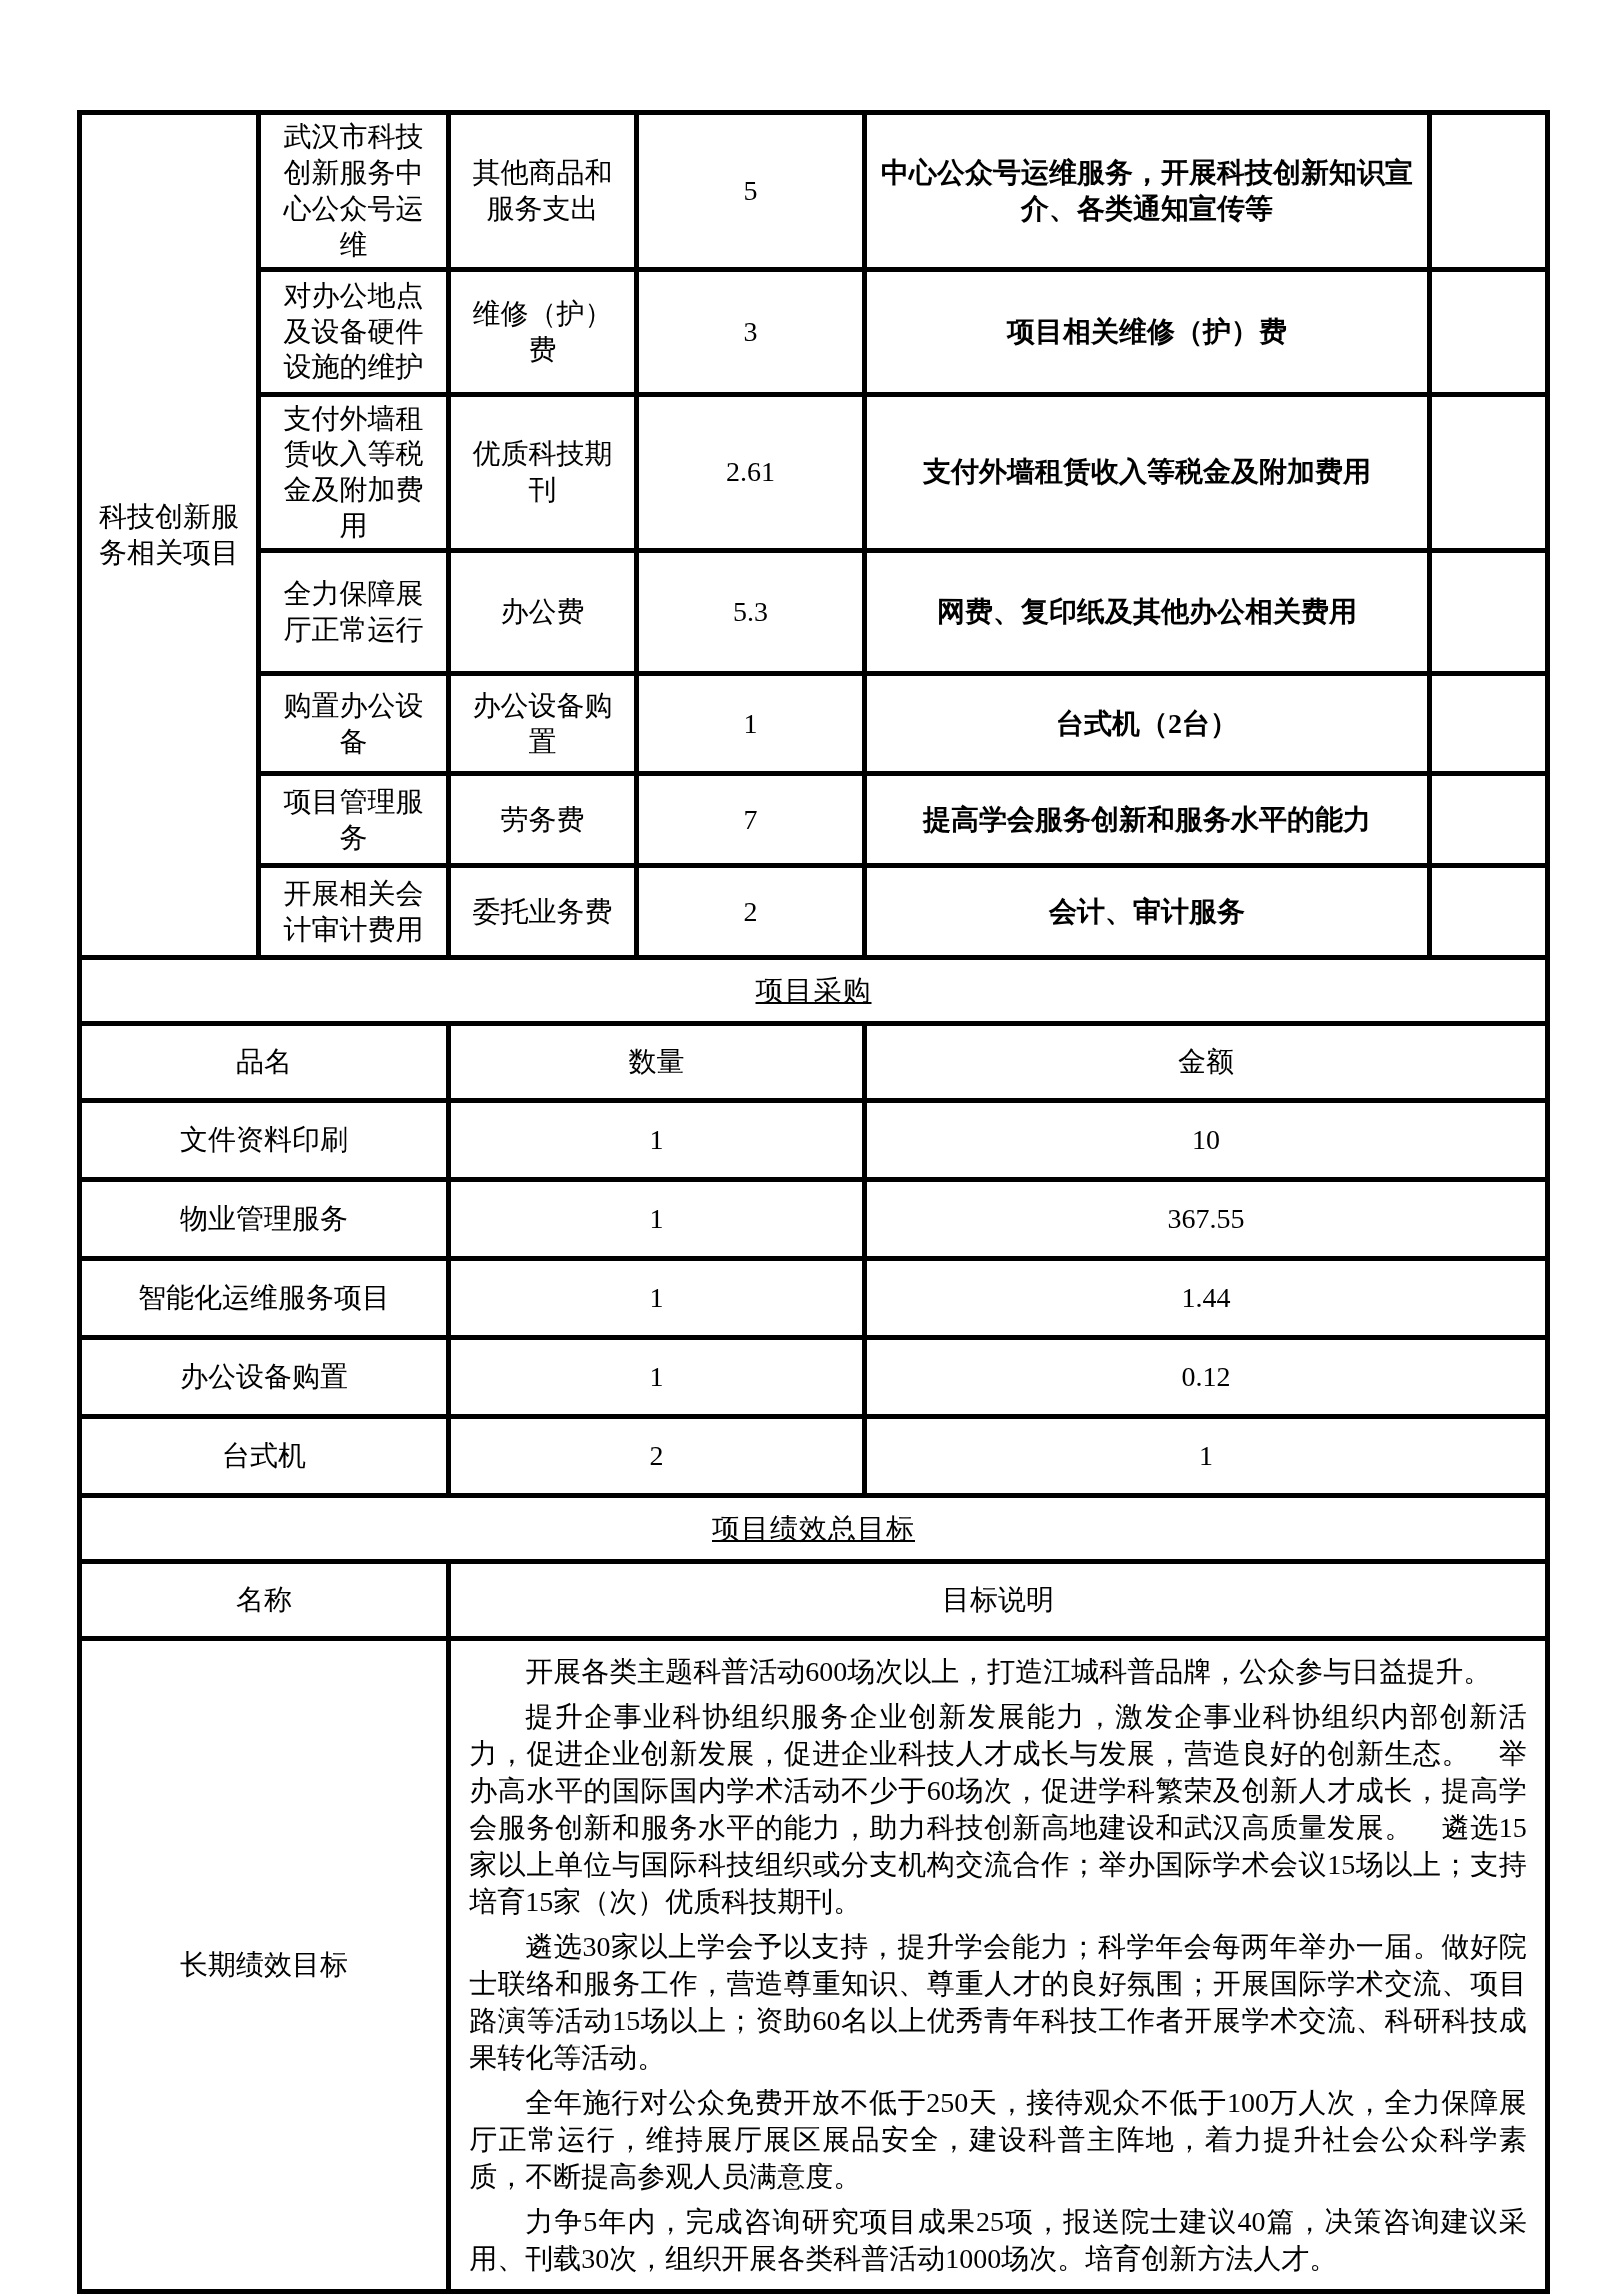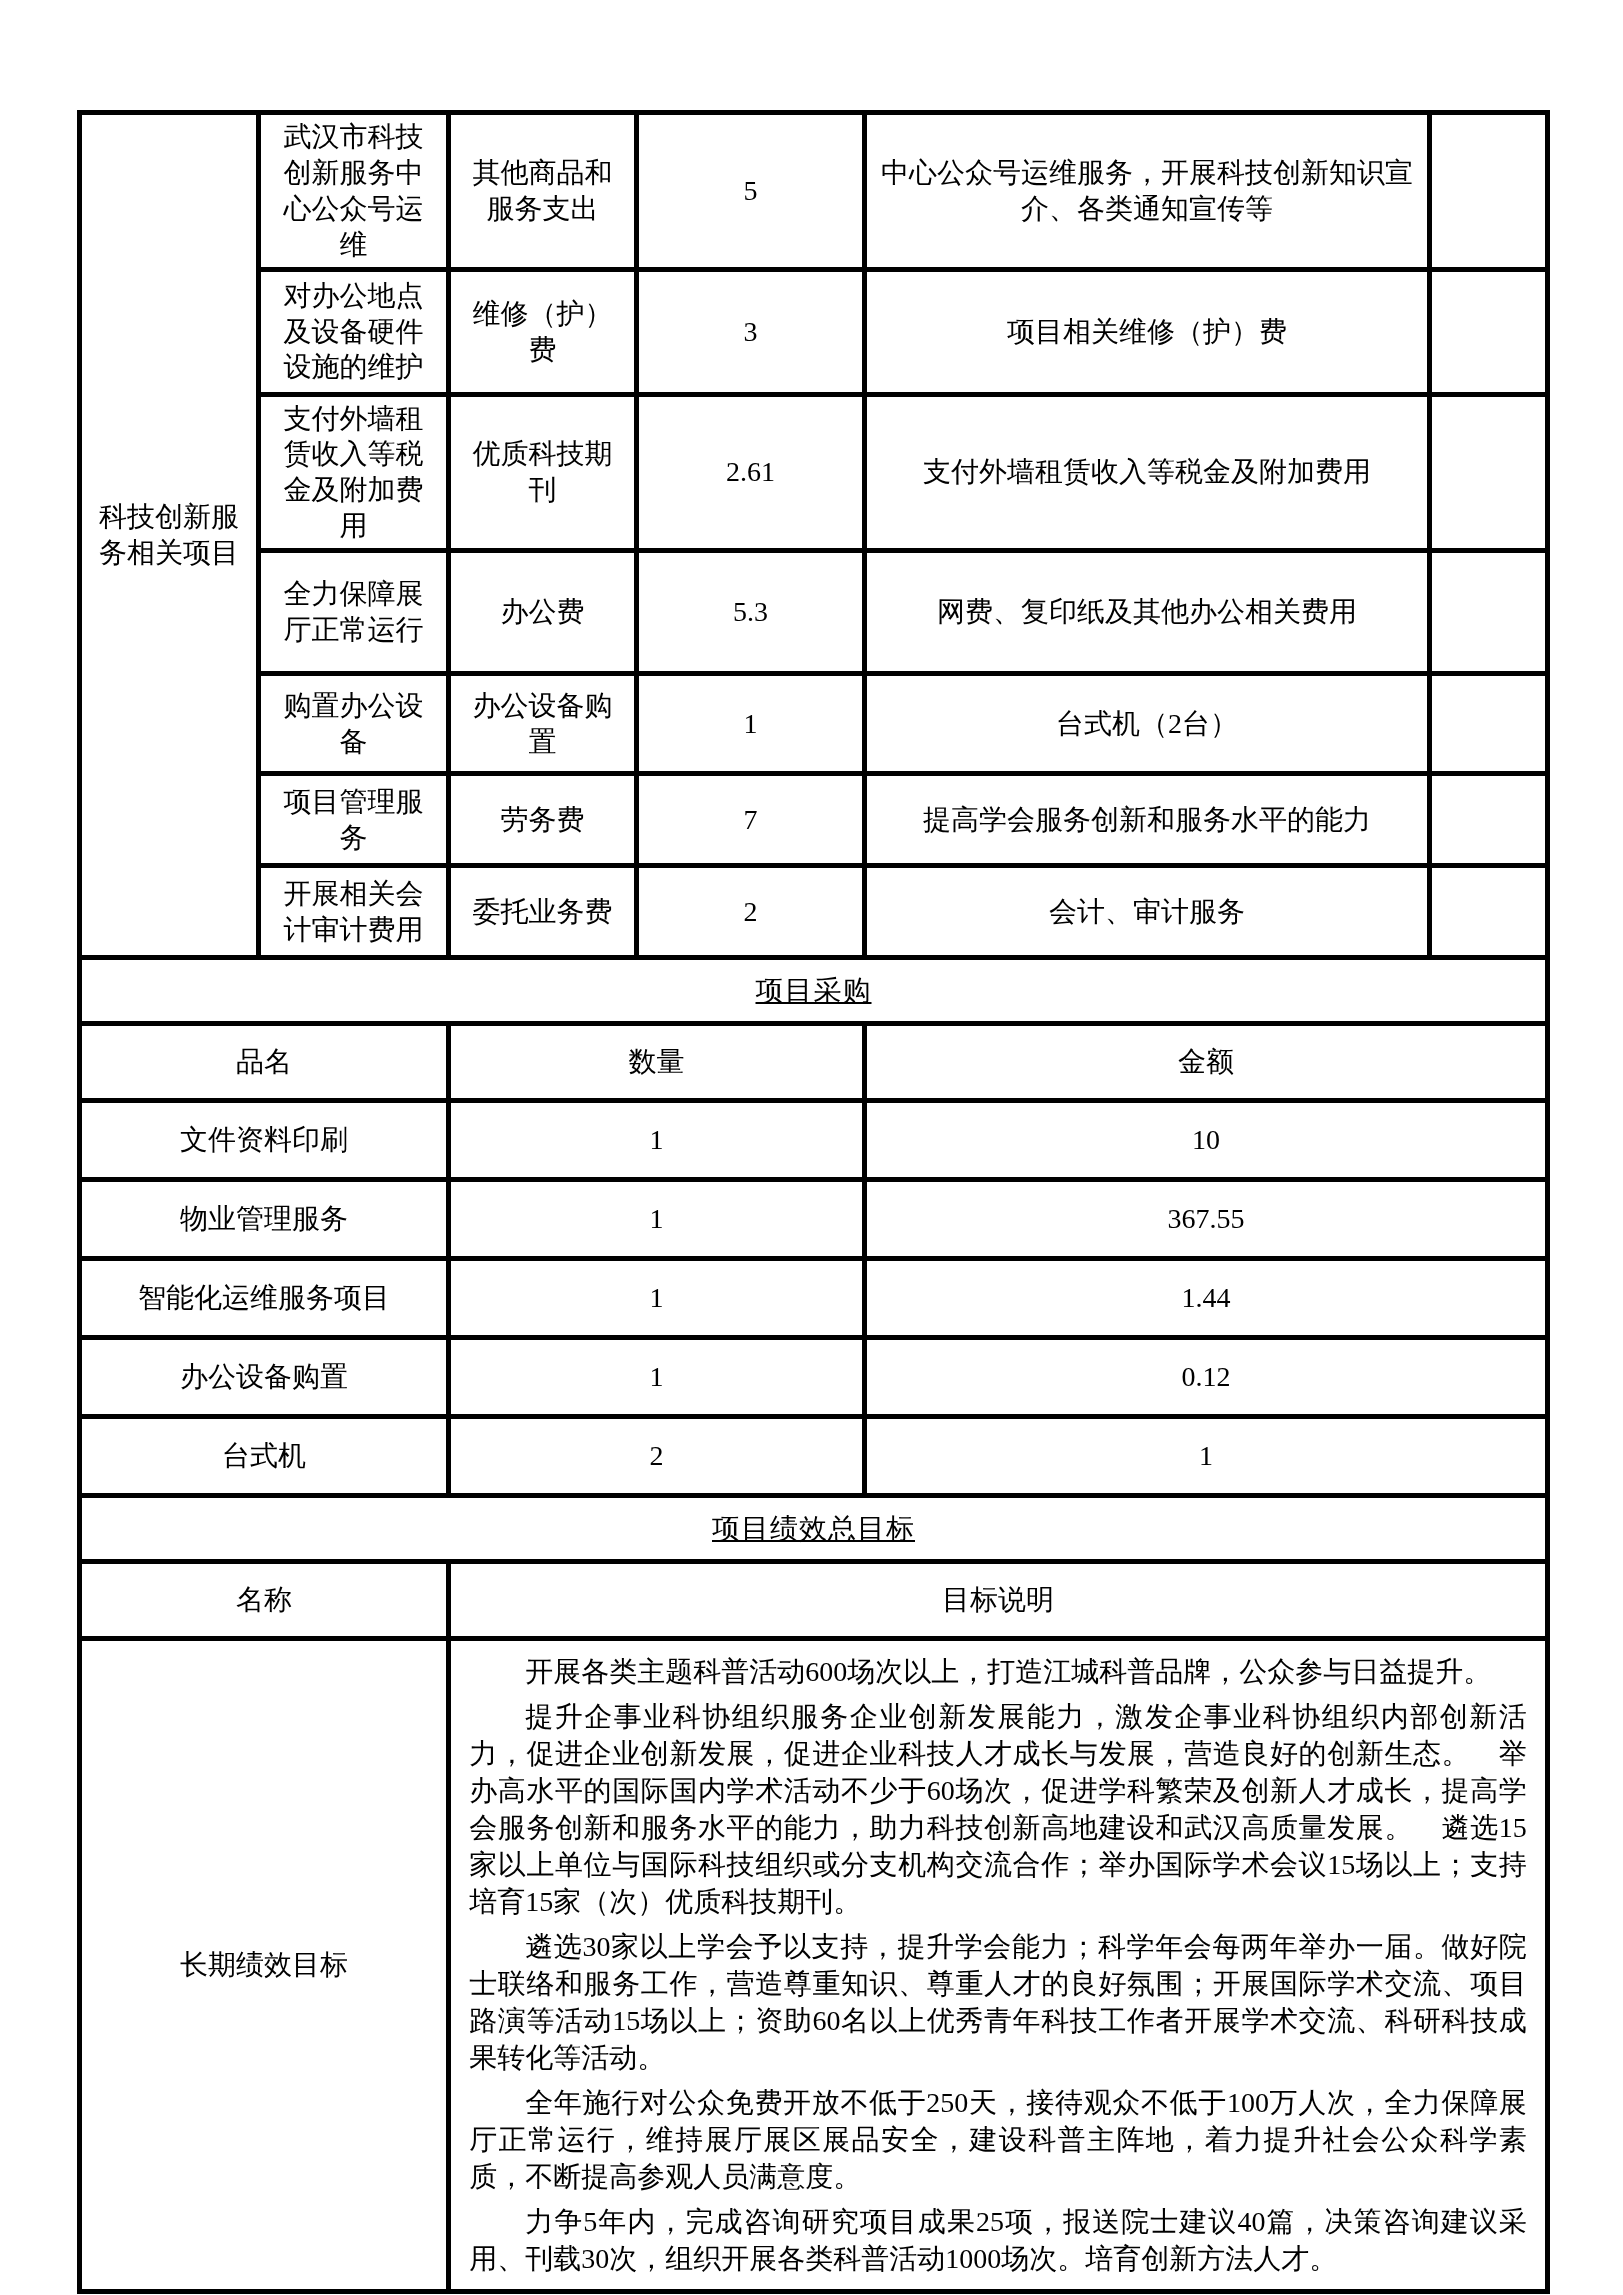--- a/index.html
+++ b/index.html
@@ -31,20 +31,21 @@
     text-align: center;
     vertical-align: middle;
     padding: 4.1px 10.2px;
     box-sizing: border-box;
     overflow: hidden;
     word-break: break-all;
   }
   td.desc {
     text-align: left;
     padding: 4.1px 9.2px;
+    font-weight: bold;
   }
   td.section-band {
     font-size: 28px;
     letter-spacing: 1px;
     text-decoration: underline;
   }
   td.goal-text-cell {
     text-align: justify;
     vertical-align: middle;
     padding: 3.1px 25.6px;

